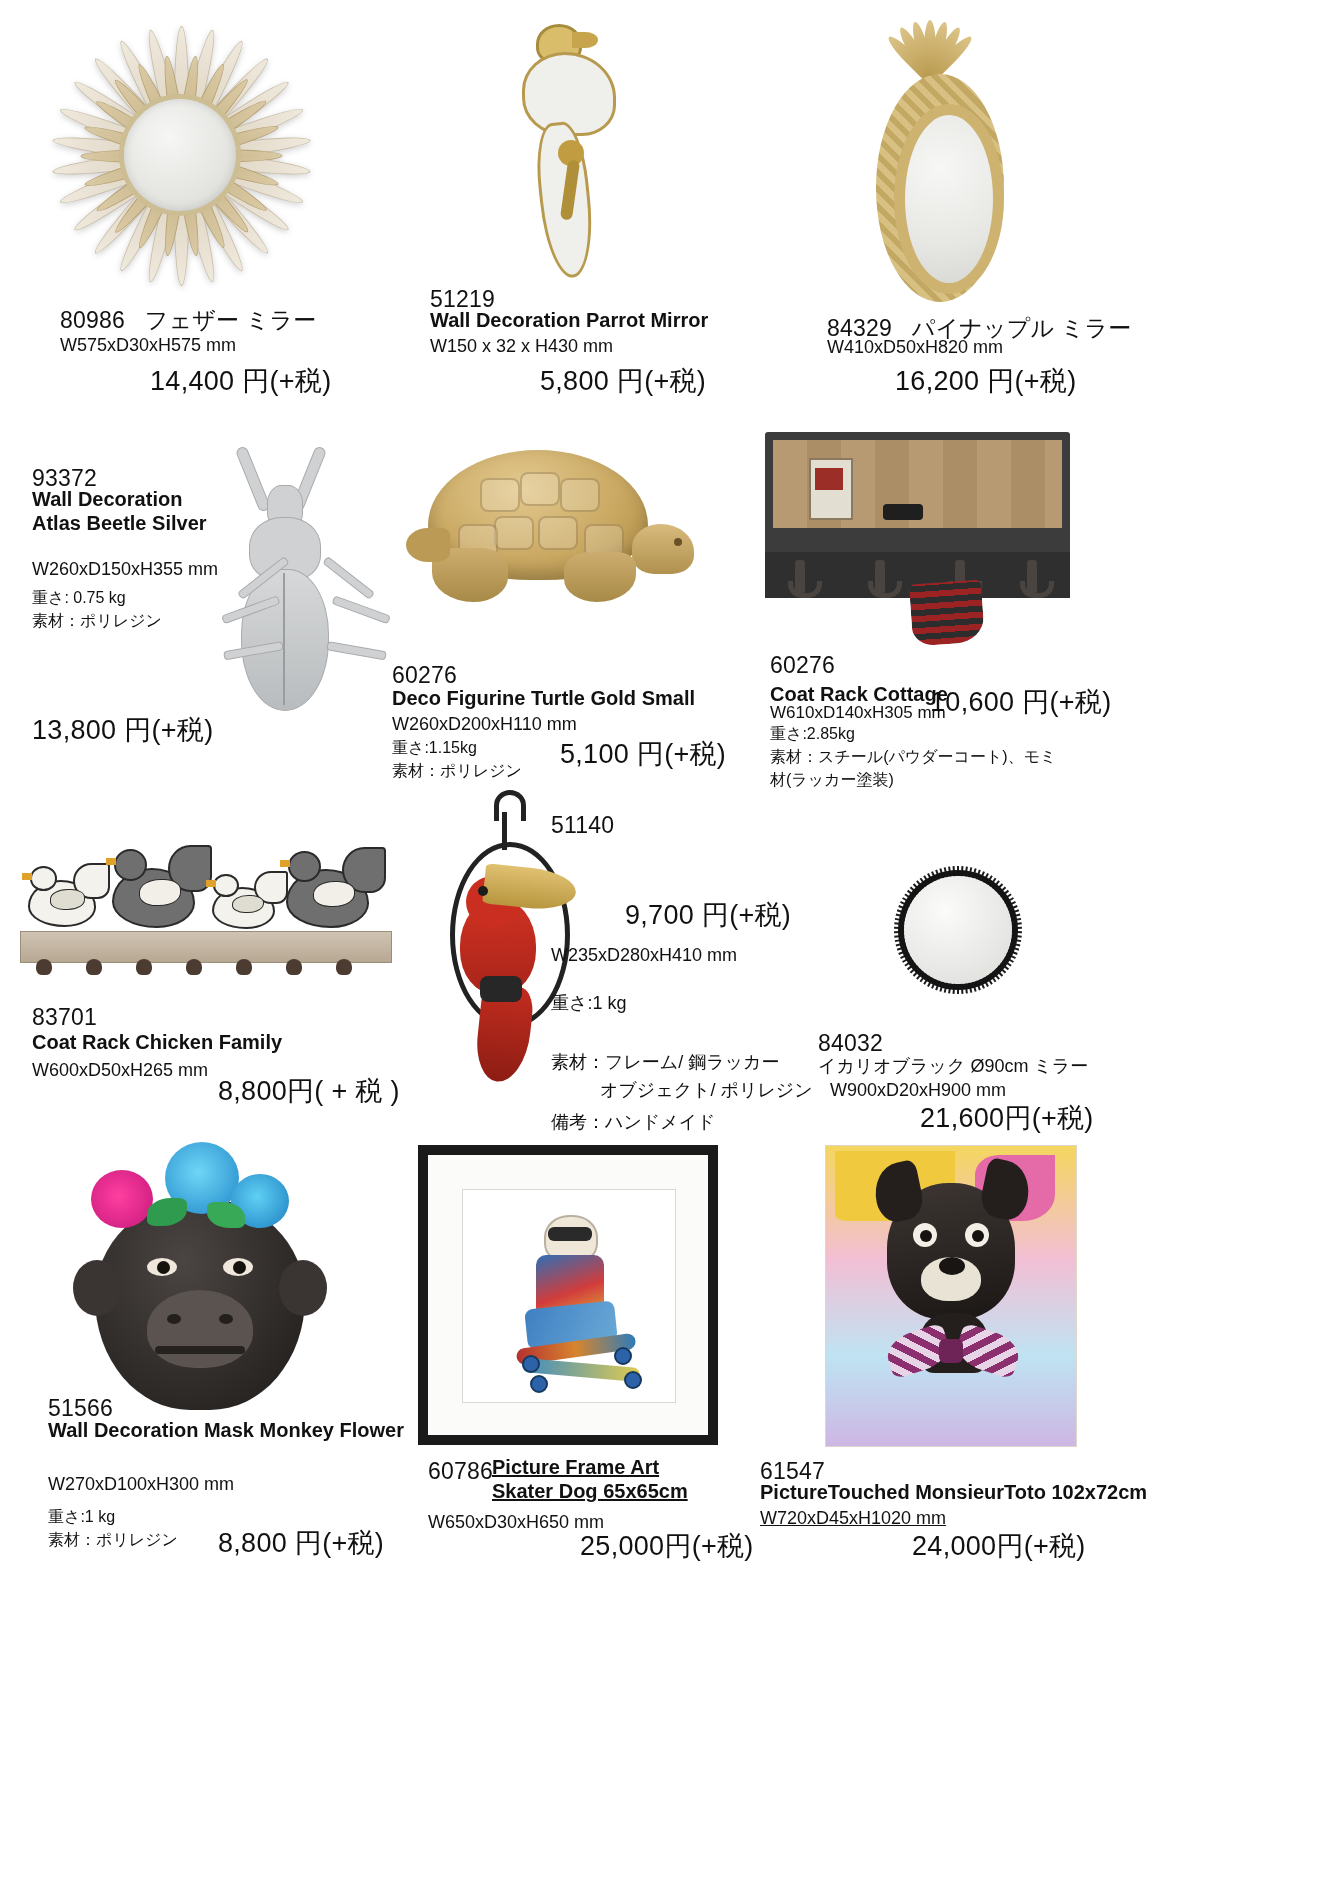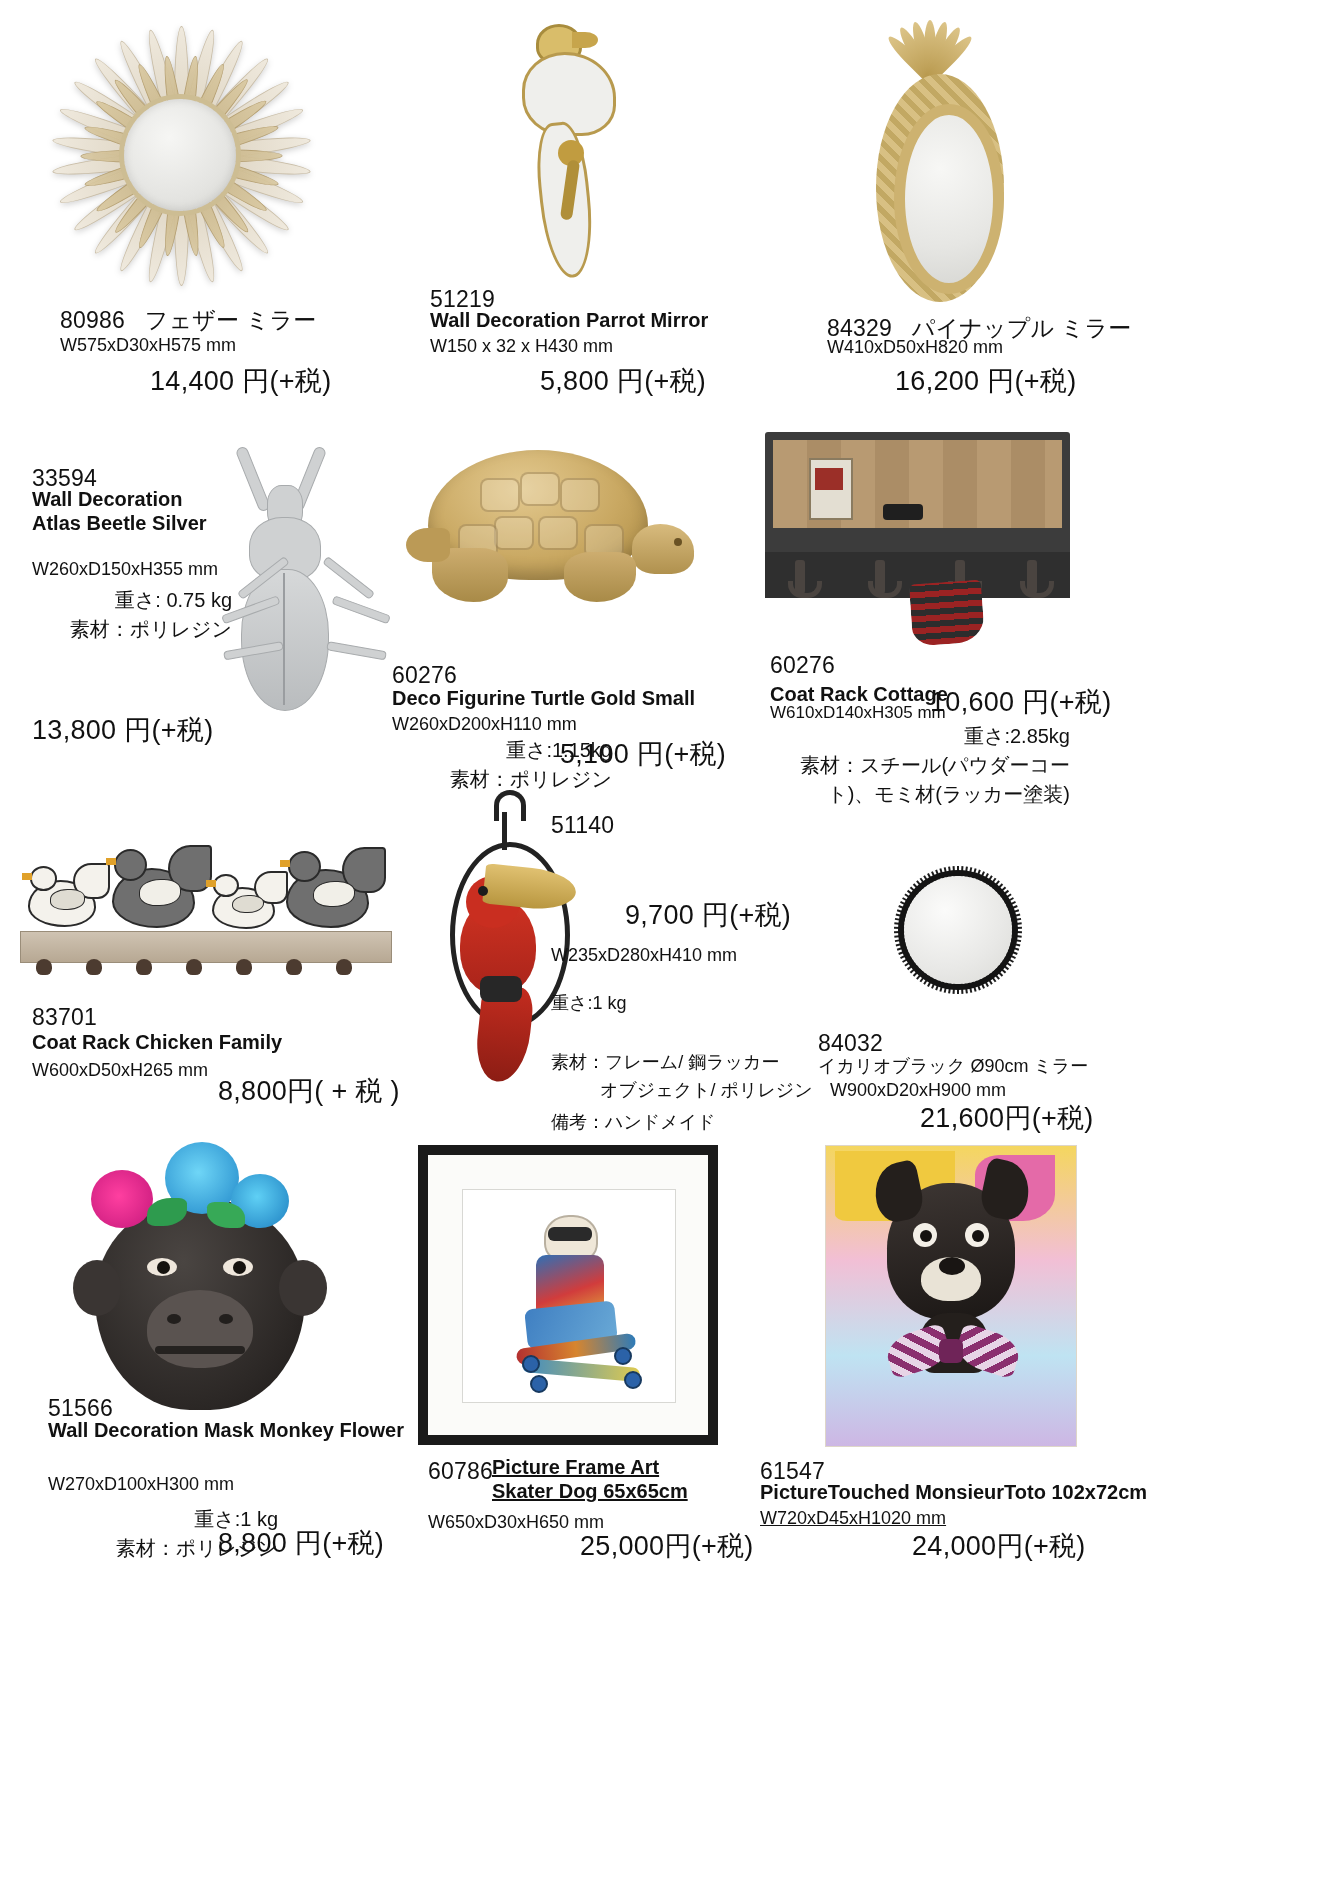--- a/index.html
+++ b/index.html
@@ -9,21 +9,21 @@
     font-family:"Liberation Sans", sans-serif;
     color:#111;
     position:relative;
     overflow:hidden;
   }
   .page{position:relative;width:1330px;height:1881px;}
   .cell{position:absolute;}
   .code{font-size:23px;letter-spacing:.2px;}
   .name{font-size:20px;font-weight:bold;line-height:1.22;}
   .dims{font-size:18px;}
-  .spec{font-size:20px;line-height:1.45;text-align:right;}
+  .spec{font-size:16px;line-height:1.45;}
   .price{font-size:27px;letter-spacing:.3px;}
   .txt{white-space:pre-line;}
   .art{position:absolute;}
 
   
   .mirror-center{border-radius:50%;background:radial-gradient(circle at 38% 32%,#fbfbfa,#e8e8e6 60%,#dadad6 100%);}
   .shadow{filter:drop-shadow(0 2px 3px rgba(0,0,0,.18));}
 
   
   .feather-wrap{position:relative;width:270px;height:270px;}
@@ -191,21 +191,21 @@
         <div class="beetle-part" style="left:66px;top:124px;width:86px;height:140px;border-radius:46% 46% 50% 50%;background:linear-gradient(180deg,#d6d8d9,#b9bcbe);"></div>
         <div style="position:absolute;left:108px;top:128px;width:2px;height:132px;background:#9a9da0;"></div>
         <div class="beetle-part" style="left:52px;top:110px;width:58px;height:7px;border-radius:4px;transform:rotate(-38deg);transform-origin:100% 50%;"></div>
         <div class="beetle-part" style="left:44px;top:150px;width:58px;height:7px;border-radius:4px;transform:rotate(-20deg);transform-origin:100% 50%;"></div>
         <div class="beetle-part" style="left:48px;top:196px;width:58px;height:7px;border-radius:4px;transform:rotate(-10deg);transform-origin:100% 50%;"></div>
         <div class="beetle-part" style="left:150px;top:110px;width:58px;height:7px;border-radius:4px;transform:rotate(38deg);transform-origin:0 50%;"></div>
         <div class="beetle-part" style="left:158px;top:150px;width:58px;height:7px;border-radius:4px;transform:rotate(20deg);transform-origin:0 50%;"></div>
         <div class="beetle-part" style="left:152px;top:196px;width:58px;height:7px;border-radius:4px;transform:rotate(10deg);transform-origin:0 50%;"></div>
       </div>
   </div>
-  <div class="cell code" style="left:32px;top:465px;">33594</div>
+  <div class="cell code" style="left:32px;top:465px;">93372</div>
   <div class="cell name txt" style="left:32px;top:487px;width:180px;">Wall Decoration
 Atlas Beetle Silver</div>
   <div class="cell dims" style="left:32px;top:559px;">W260xD150xH355 mm</div>
   <div class="cell spec txt" style="left:32px;top:586px;width:200px;">重さ: 0.75 kg
 素材：ポリレジン</div>
   <div class="cell price" style="left:32px;top:712px;">13,800 円(+税)</div>
 
   <div class="art" style="left:388px;top:432px;width:330px;height:215px;">
     <div id="turtleArt" style="position:absolute;inset:0;">
         <div class="turtle-shell" style="left:40px;top:18px;width:220px;height:130px;"></div>

